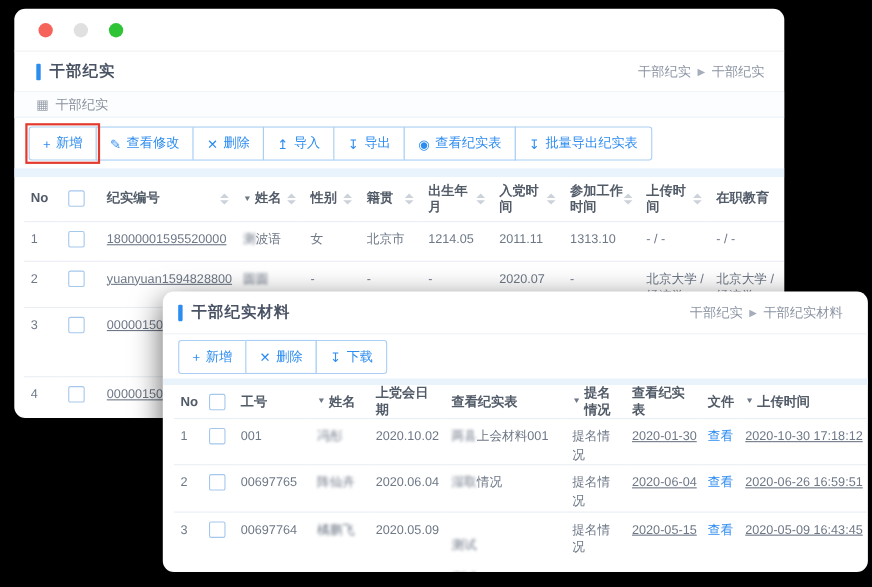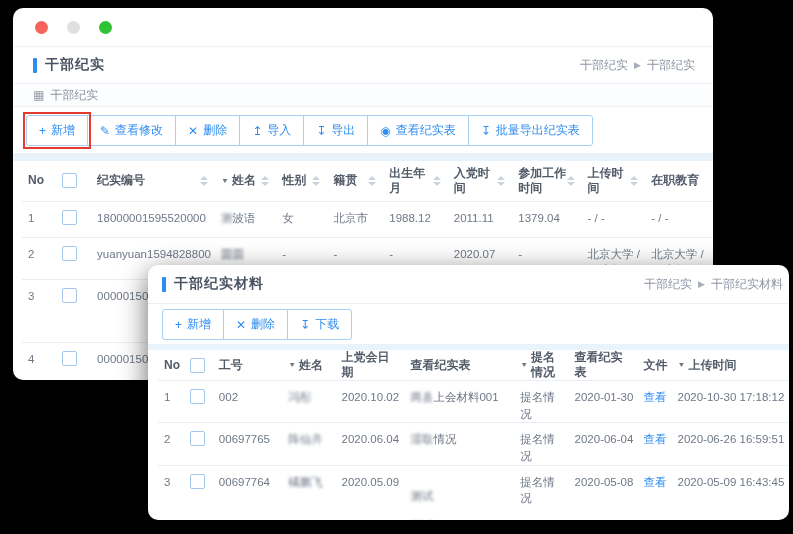--- a/index.html
+++ b/index.html
@@ -17,21 +17,21 @@
     border-bottom:1px solid #f0f1f2;}
   .dot{width:13px;height:13px;border-radius:50%;display:inline-block;}
   .dot.red{background:#f5635a;}
   .dot.gray{background:#e0e0e0;}
   .dot.green{background:#2fc436;}
 
   
   .page-header{display:flex;align-items:center;justify-content:space-between;
     padding:0 18px 0 20px;border-bottom:1px solid #eef2f7;}
   #back-window .page-header{height:36px;}
-  #front-window .page-header{height:38px;padding:0 6px 0 14px;}
+  #front-window .page-header{height:38px;padding:0 23px 0 14px;}
   .ph-left{display:flex;align-items:center;}
   .accent-bar{width:4px;height:15px;background:#2d8cf0;border-radius:1px;margin-right:8px;}
   .page-title{font-size:14px;font-weight:bold;color:#4a5364;letter-spacing:1px;}
   .breadcrumb{font-size:12px;color:#8b93a2;white-space:nowrap;display:flex;align-items:center;gap:6px;}
   .bc-arrow{font-size:9px;color:#a6adba;}
 
   
   .panel-strip{height:22px;background:#fbfdfe;border-bottom:1px solid #ecf2f8;
     display:flex;align-items:center;padding:0 20px;font-size:12px;color:#8a919e;gap:6px;}
   .grid-ico{font-size:12px;color:#9aa1ac;}
@@ -55,21 +55,21 @@
 
   
   .table-wrap{overflow:hidden;}
   #back-window .table-wrap{padding-left:9px;}
   #front-window .table-wrap{padding-left:10px;}
   table{border-collapse:collapse;table-layout:fixed;}
   th{font-size:12px;font-weight:bold;color:#525b68;text-align:left;
     vertical-align:middle;padding:0 4px 0 6px;line-height:1.25;}
   td{font-size:11.5px;color:#6e7887;border-top:1px solid #e9eef4;
     padding:8px 4px 0 6px;vertical-align:top;line-height:1.45;}
-  td.nowrap{white-space:nowrap;overflow:visible;}
+  td.nowrap{white-space:nowrap;overflow:visible;text-decoration:underline;}
   td.brk{word-break:break-all;}
   .line{white-space:nowrap;margin-top:14px;}
   .th-flex{display:flex;align-items:center;}
   .sorter{margin-left:auto;display:flex;flex-direction:column;gap:2px;padding-right:3px;}
   .caret-up{width:0;height:0;border-left:4px solid transparent;border-right:4px solid transparent;
     border-bottom:4px solid #ccd2da;}
   .caret-down{width:0;height:0;border-left:4px solid transparent;border-right:4px solid transparent;
     border-top:4px solid #ccd2da;}
   .filter-ico{font-size:8px;color:#6e7887;margin-right:3px;transform:scaleY(.9);}
   .cb{display:inline-block;width:13px;height:13px;border:1px solid #a5c7ec;border-radius:2px;
@@ -239,23 +239,23 @@
             </tr>
           </thead>
           <tbody>
             <tr style="height: 36px;">
               <td><span>1</span></td>
               <td><span class="cb"></span></td>
               <td class="nowrap"><span>18000001595520000</span></td>
               <td><span class="blurred">测</span><span>波语</span></td>
               <td><span>女</span></td>
               <td><span>北京市</span></td>
-              <td><span>1988.12</span></td>
+              <td><span>1214.05</span></td>
               <td><span>2011.11</span></td>
-              <td><span>1379.04</span></td>
+              <td><span>1313.10</span></td>
               <td class="brk"><span>- / -</span></td>
               <td class="brk"><span>- / -</span></td>
             </tr>
             <tr style="height: 37px;">
               <td><span>2</span></td>
               <td><span class="cb"></span></td>
               <td class="nowrap"><span>yuanyuan1594828800</span></td>
               <td><span class="blurred">圆圆</span></td>
               <td><span>-</span></td>
               <td><span>-</span></td>
@@ -387,21 +387,21 @@
                   <span class="filter-ico">▼</span>
                   <span>上传时间</span>
                 </div>
               </th>
             </tr>
           </thead>
           <tbody>
             <tr style="height: 25px;">
               <td><span>1</span></td>
               <td><span class="cb"></span></td>
-              <td><span>002</span></td>
+              <td><span>001</span></td>
               <td><span class="blurred">冯彤</span></td>
               <td><span>2020.10.02</span></td>
               <td><span class="blurred">两县</span><span>上会材料001</span></td>
               <td><span>提名情况</span></td>
               <td class="nowrap"><span>2020-01-30</span></td>
               <td><span class="link">查看</span></td>
               <td class="nowrap"><span>2020-10-30 17:18:12</span></td>
             </tr>
             <tr style="height: 27px;">
               <td><span>2</span></td>
@@ -419,21 +419,21 @@
               <td><span>3</span></td>
               <td><span class="cb"></span></td>
               <td><span>00697764</span></td>
               <td><span class="blurred">橘鹏飞</span></td>
               <td><span>2020.05.09</span></td>
               <td>
                 <div class="line"><span class="blurred">测试</span></div>
                 <div class="line"><span class="blurred">测试</span><span>333333333333</span></div>
               </td>
               <td><span>提名情况</span></td>
-              <td class="nowrap"><span>2020-05-08</span></td>
+              <td class="nowrap"><span>2020-05-15</span></td>
               <td><span class="link">查看</span></td>
               <td class="nowrap"><span>2020-05-09 16:43:45</span></td>
             </tr>
             <tr style="height: 25px;">
               <td><span>4</span></td>
               <td><span class="cb"></span></td>
               <td><span>00697764</span></td>
               <td><span class="blurred">温鹏飞</span></td>
               <td><span>2020.03.03</span></td>
               <td><span class="blurred">会议</span><span>测试</span></td>

